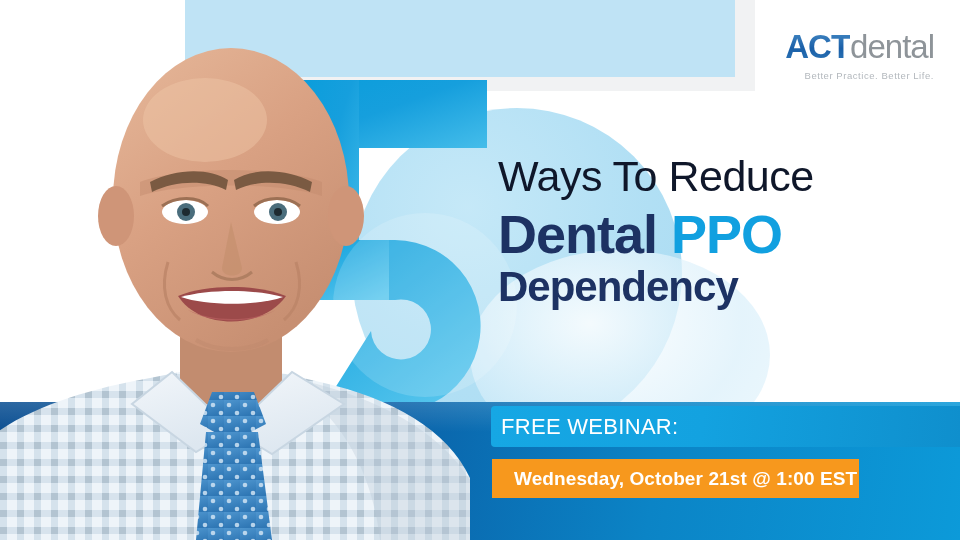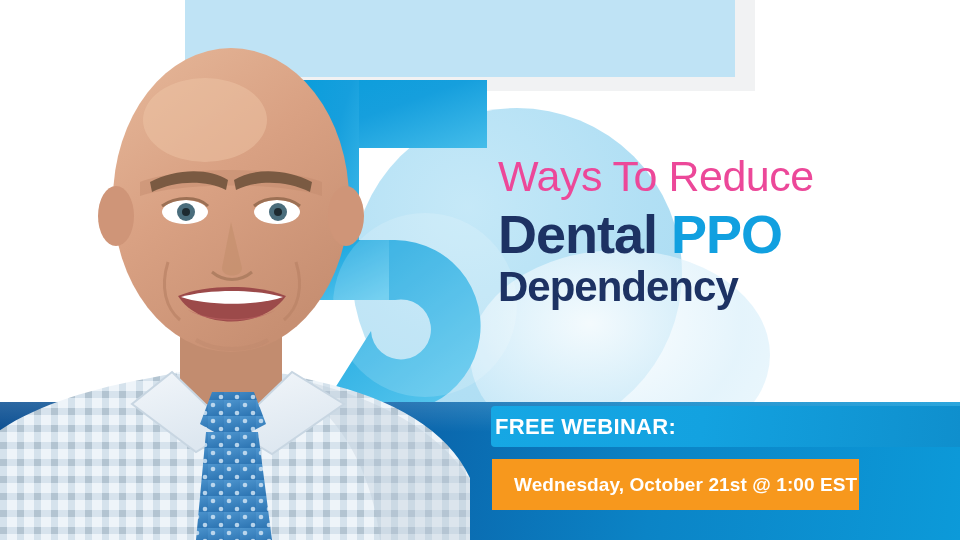--- a/index.html
+++ b/index.html
@@ -97,21 +97,21 @@
   .headline {
     position: absolute;
     left: 498px; top: 155px;
     z-index: 8;
     line-height: .98;
   }
   .hl-line1 {
     font-size: 43px;
     font-weight: 400;
     letter-spacing: -0.5px;
-    color: #ec4899;
+    color: #0f172a;
     white-space: nowrap;
     display: block;
   }
   .hl-line2 {
     font-size: 54px;
     font-weight: 700;
     letter-spacing: -1px;
     color: #1d3263;
     white-space: nowrap;
     display: block;
@@ -135,28 +135,28 @@
     width: 469px; height: 41px;
     background: linear-gradient(95deg, #16a7e4 0%, #13a2e0 45%, #0f8fcd 100%);
     border-radius: 4px 0 0 4px;
     z-index: 9;
     display: flex;
     align-items: center;
   }
   .cta-blue-label {
     color: #ffffff;
     font-size: 22px;
-    font-weight: 700;
+    font-weight: 400;
     letter-spacing: .3px;
-    padding-left: 4px;
+    padding-left: 10px;
   }
   .cta-orange {
     position: absolute;
     left: 492px; top: 459px;
-    width: 367px; height: 51px;
+    width: 367px; height: 39px;
     background: #f7981d;
     z-index: 9;
     display: flex;
     align-items: center;
   }
   .cta-orange-label {
     color: #ffffff;
     font-size: 19px;
     font-weight: 700;
     letter-spacing: .1px;
@@ -332,14 +332,18 @@
     <span class="hl-line3">Dependency</span>
   </div>
 
   <div class="cta-blue">
     <span class="cta-blue-label">FREE WEBINAR:</span>
   </div>
   <div class="cta-orange">
     <span class="cta-orange-label">Wednesday, October 21st @ 1:00 EST</span>
   </div>
 
+  <div class="logo">
+    <div class="logo-wordmark"><span class="logo-act">ACT</span><span class="logo-dental">dental</span></div>
+    <div class="logo-tagline">Better Practice. Better Life.</div>
+  </div>
 
 </div>
 
 </body></html>

